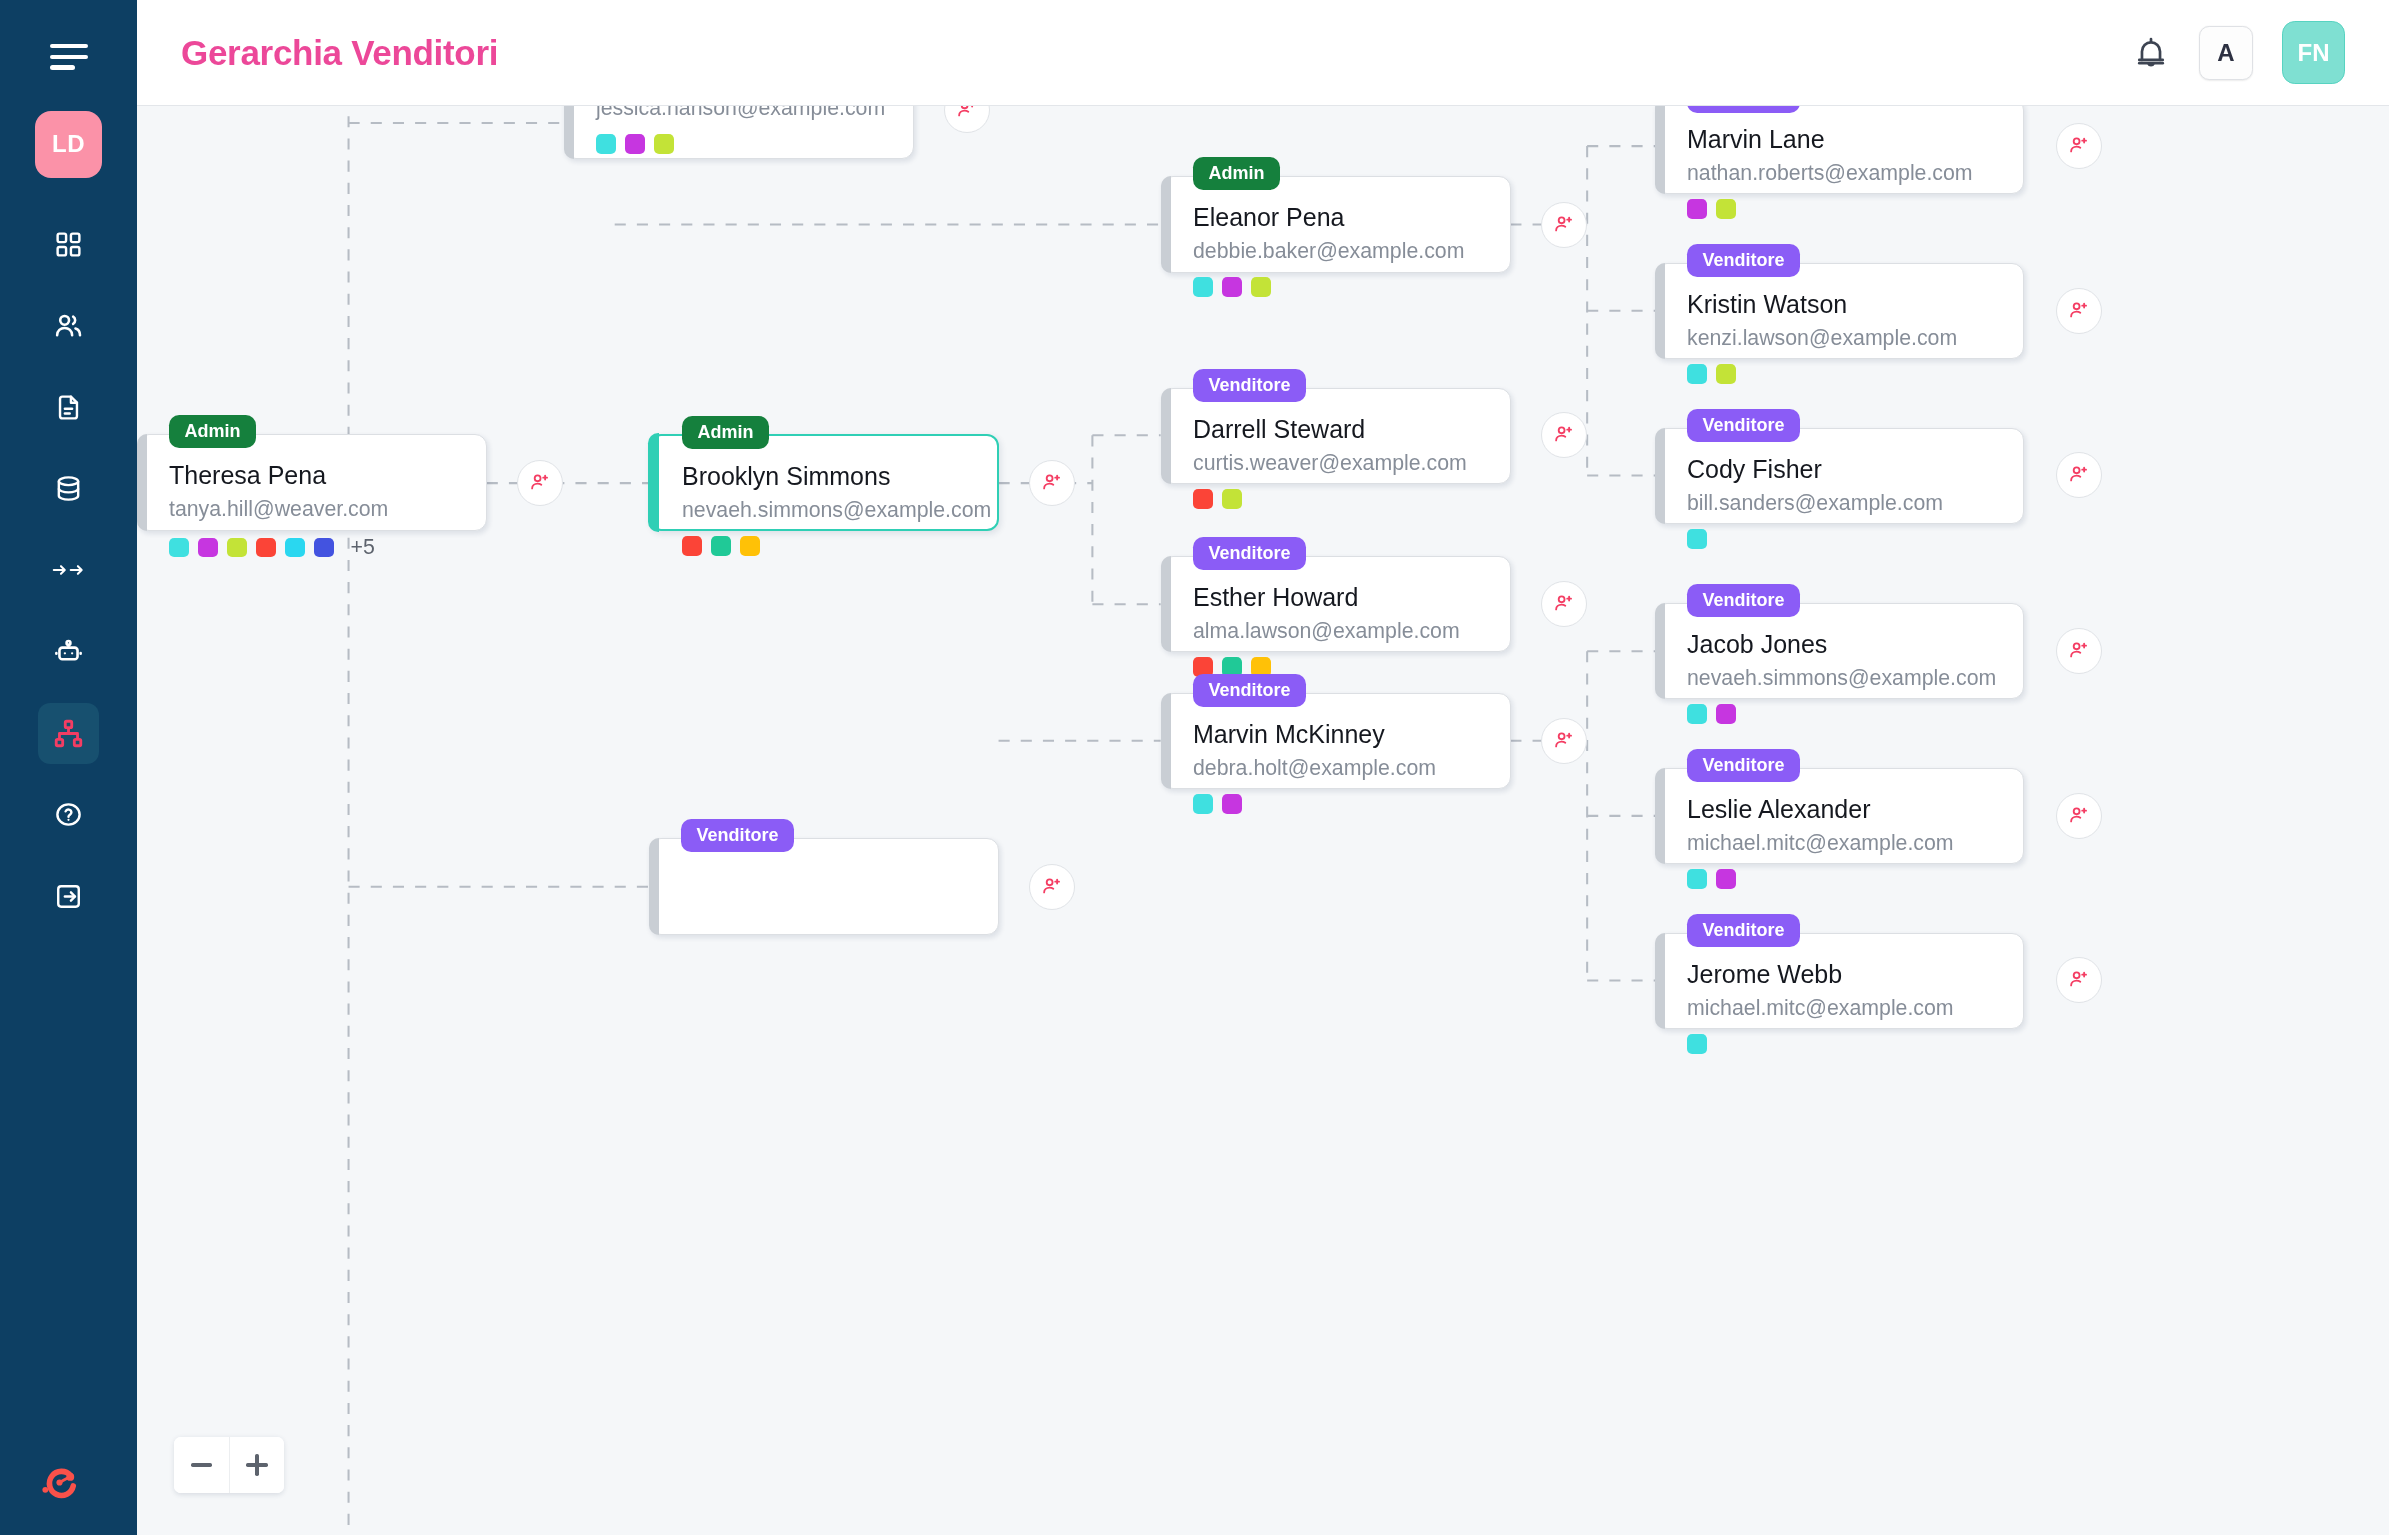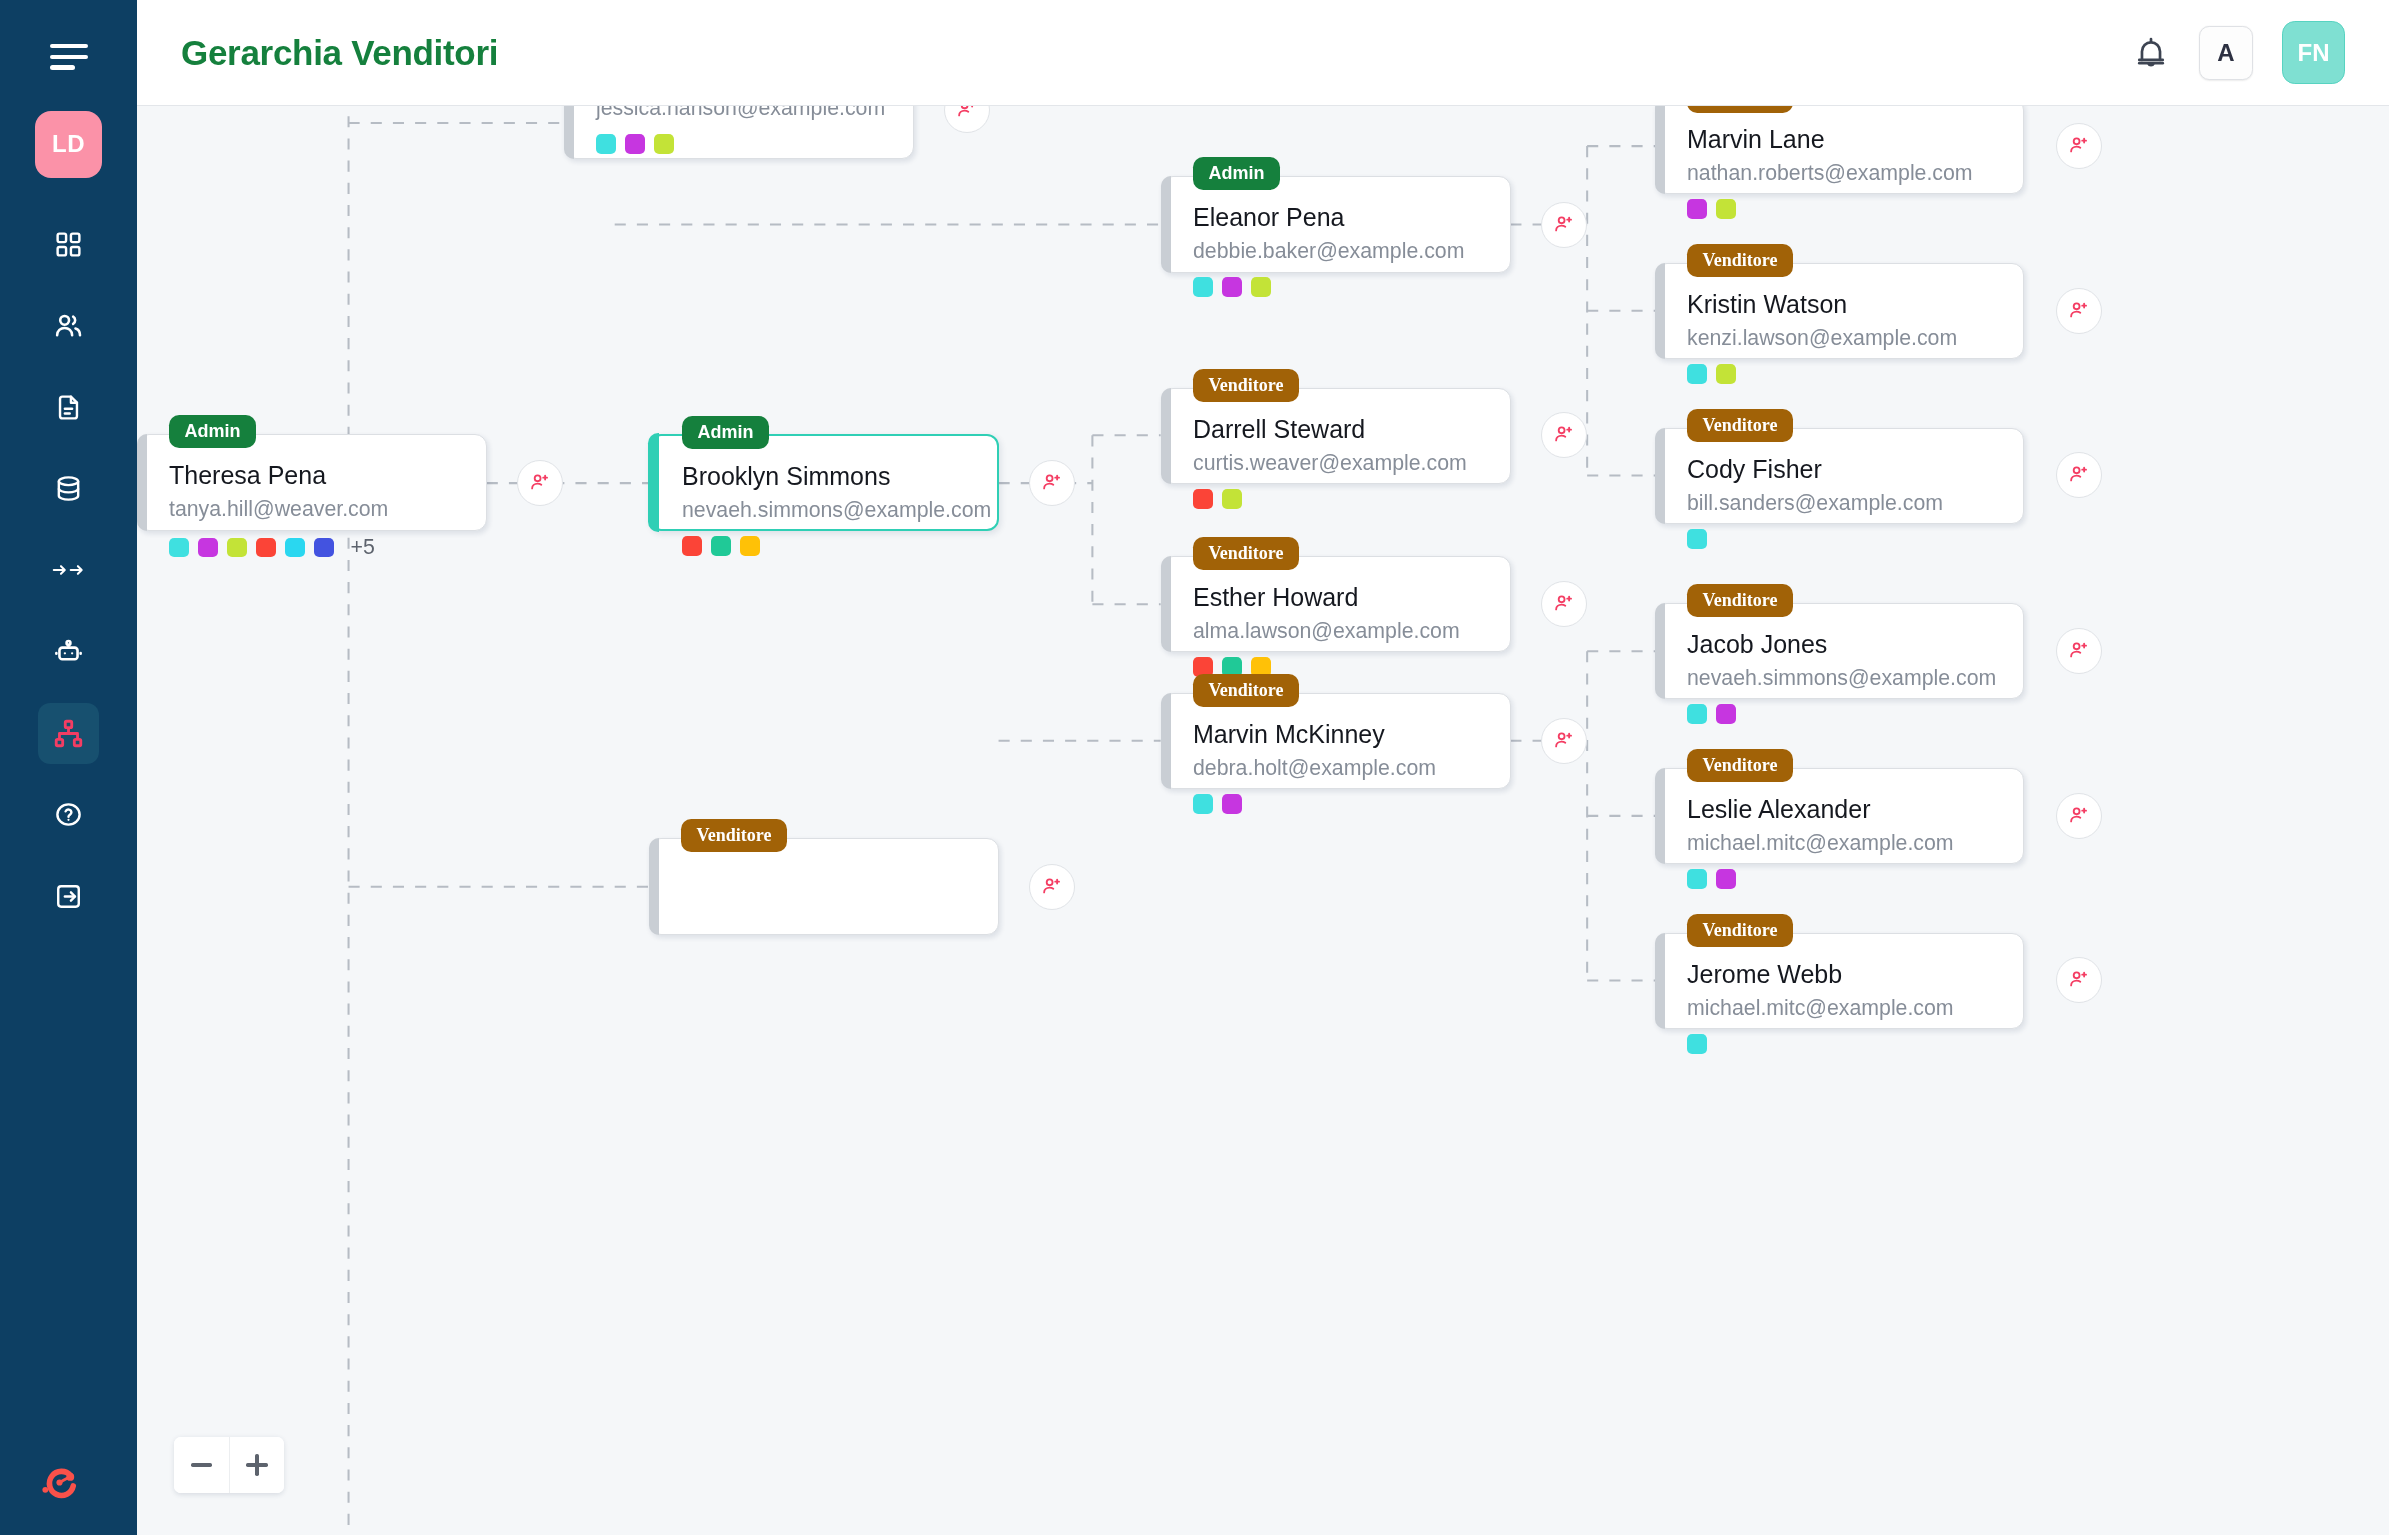--- a/index.html
+++ b/index.html
@@ -55,21 +55,21 @@
   
   .header {
     position: absolute; left: 137px; top: 0;
     width: 2252px; height: 106px;
     background: #ffffff;
     border-bottom: 0.9px solid #e3e6ea;
     display: flex; align-items: center; justify-content: space-between;
     padding: 0 44px 0 44px;
   }
   .page-title {
-    font-size: 35px; font-weight: bold; color: #15803d; letter-spacing: -0.3px;
+    font-size: 35px; font-weight: bold; color: #ec4899; letter-spacing: -0.3px;
   }
   .header-right { display: flex; align-items: center; gap: 29px; }
   .bell { width: 38px; height: 38px; cursor: pointer; }
   .lang-btn {
     width: 54px; height: 54px; border-radius: 10.2px;
     background: #fdfdfd; border: 0.9px solid #dfe1e5;
     box-shadow: 0 0.9px 1.7px rgba(0,0,0,.08);
     display:flex; align-items:center; justify-content:center;
     font-size: 24px; font-weight: bold; color: #2d3142; cursor: pointer;
   }
@@ -106,21 +106,21 @@
   .node.selected::before { background: #2fcfb5; left: -2.6px; top: -2.6px; bottom: -2.6px; width: 11px; border-radius: 10.2px 0 0 10.2px; }
 
   .badge {
     position: absolute; top: -20.5px; left: 31px;
     padding: 6px 15.4px 6.8px 15.4px;
     border-radius: 10.2px;
     font-size: 18px; font-weight: bold; color: #ffffff;
     white-space: nowrap; cursor: pointer;
   }
   .badge.admin { background: #15803d; }
-  .badge.venditore { background: #a16207; font-family: Liberation Serif, serif; }
+  .badge.venditore { background: #8b5cf6; }
 
   .node-body { padding: 25.6px 25.6px 19px 31px; }
   .node-name { font-size: 25px; color: #15181f; line-height: 1.15; white-space: nowrap; }
   .node-email { font-size: 21.3px; color: #868d98; margin-top: 7.7px; line-height: 1.15; white-space: nowrap; }
   .chips { margin-top: 13.6px; display: flex; align-items: center; gap: 9.4px; }
   .chip { width: 19.6px; height: 19.6px; border-radius: 5.1px; }
   .chip-more { font-size: 21.3px; color: #5d636d; margin-left: 7.7px; }
 
   .add-btn {
     position: absolute;

